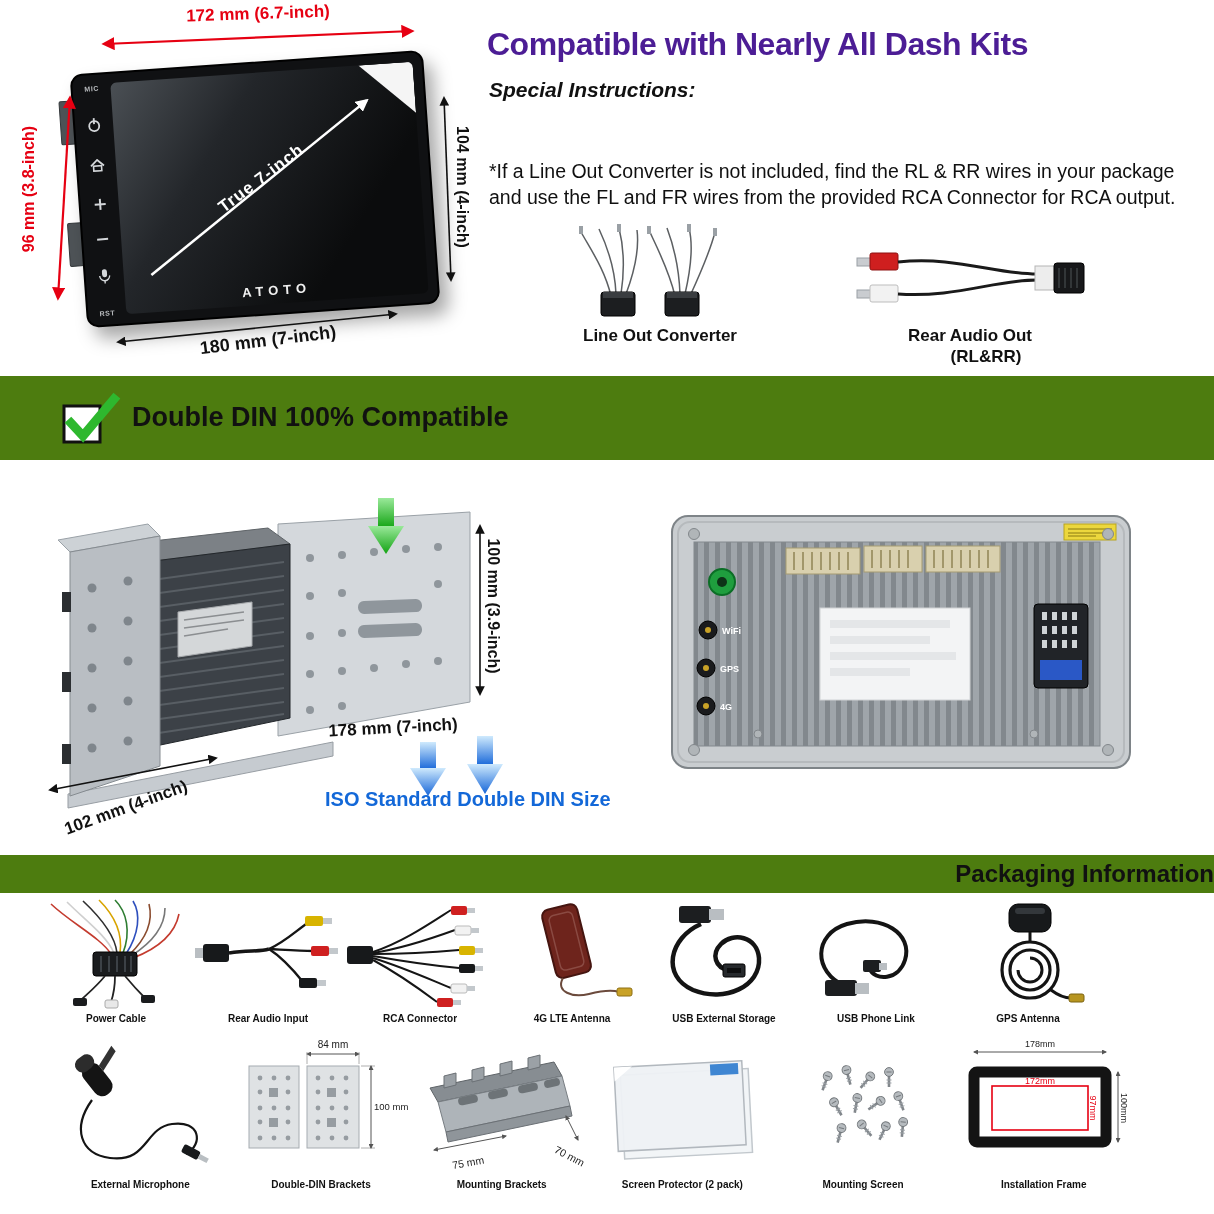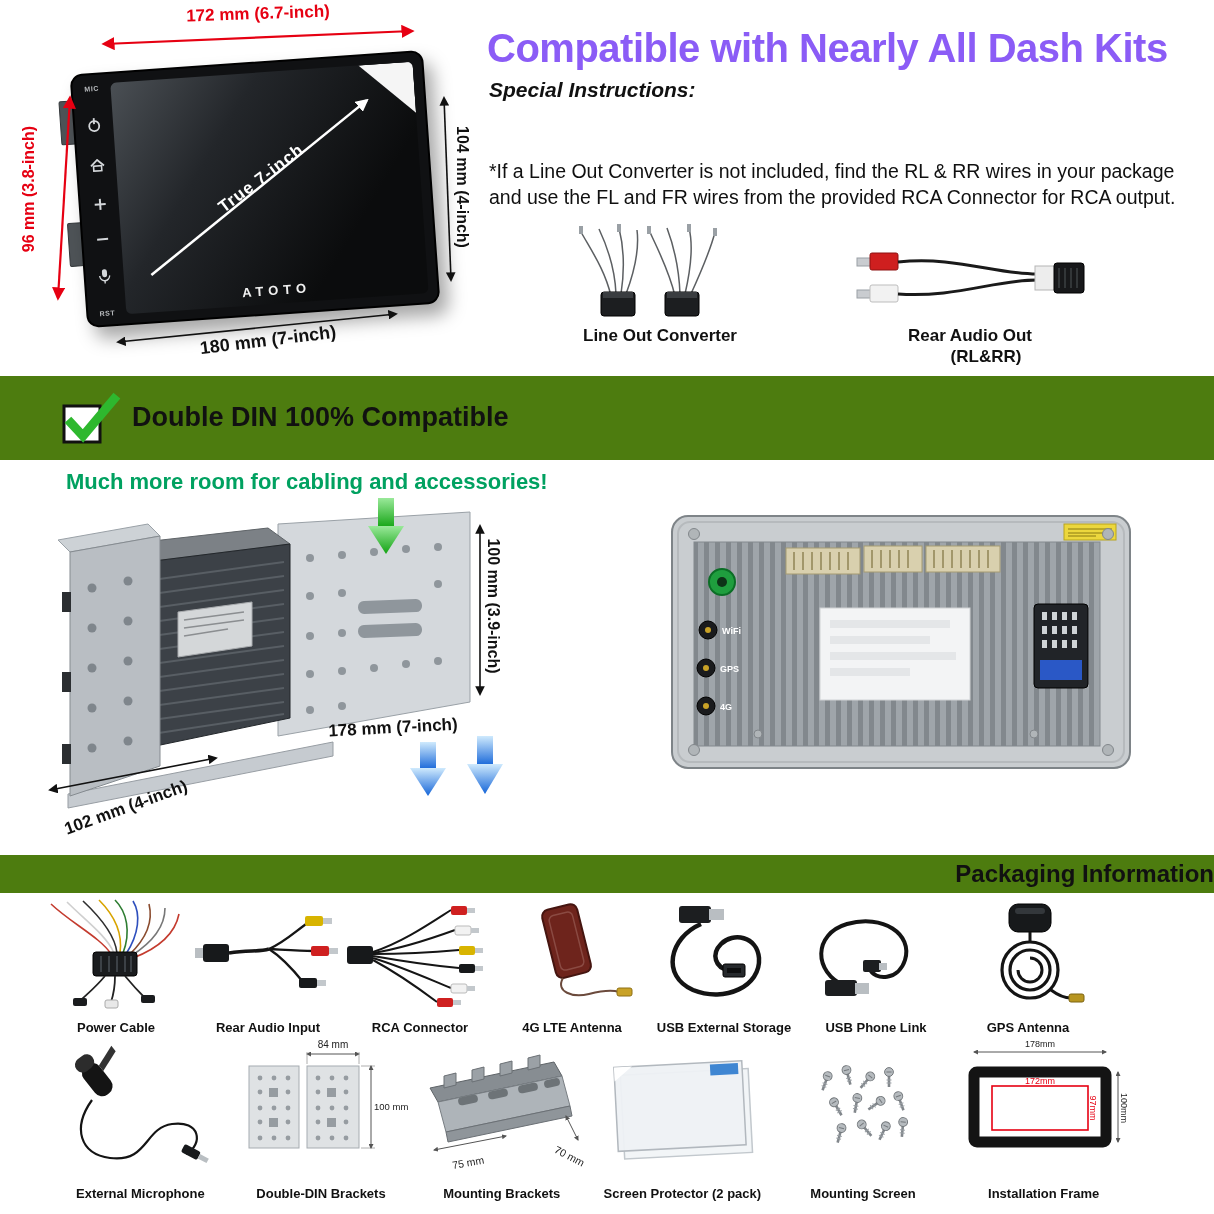--- a/index.html
+++ b/index.html
@@ -3,37 +3,37 @@
 <meta charset="utf-8">
 <style>
   * { margin:0; padding:0; box-sizing:border-box; }
   html,body { background:#fff; }
   body { width:1214px; height:1214px; position:relative; font-family:"Liberation Sans", sans-serif; color:#111; overflow:hidden; }
   .page { position:absolute; inset:0; width:1214px; height:1214px; background:#fff; }
   .abs { position:absolute; }
   .band { position:absolute; left:0; width:1214px; background:#4d7c0f; }
   .dim { position:absolute; font-weight:bold; white-space:nowrap; color:#111; }
   .dim.red { color:#e60012; }
-  h1.title { font-size:40px; font-weight:800; letter-spacing:-0.5px; color:#8b5cf6; }
+  h1.title { font-size:32px; font-weight:800; letter-spacing:-0.5px; color:#4c1d95; }
   .sub { font-size:21px; font-weight:bold; font-style:italic;text-align:right; }
   .para { font-size:19.5px; line-height:1.34; color:#101010; }
   .acc-label { position:absolute; font-weight:bold; font-size:17px; text-align:center; }
   
   #unit { position:absolute; left:78px; top:62px; width:354px; height:254px; transform:rotate(-4deg); }
   .tab { position:absolute; left:-13px; width:16px; height:44px; background:#4e5357; border:1px solid #33373a; border-radius:2px; }
   .unit-body { position:absolute; inset:0; background:#101113; border:2px solid #000; border-radius:12px; box-shadow:8px 12px 18px rgba(0,0,0,0.35); }
   .btn-col { position:absolute; left:5px; top:10px; width:28px; height:232px; display:flex; flex-direction:column; align-items:center; justify-content:space-between; color:#cfd2d5; }
   .btn-txt { font-size:7px; letter-spacing:0.5px; color:#b9bcbf; font-weight:bold; }
   .screen { position:absolute; left:38px; top:9px; right:9px; bottom:9px; border-radius:6px; background:linear-gradient(125deg,#4a4f54 0%,#23262a 32%,#0b0c0d 75%); overflow:hidden; }
   .diag-label { position:absolute; left:44px; top:96px; width:200px; text-align:center; color:#fff; font-weight:bold; font-size:17px; letter-spacing:1px; transform:rotate(-33deg); }
   .brand { position:absolute; left:0; right:0; bottom:6px; text-align:center; color:#f0f0f0; font-weight:bold; font-size:13px; letter-spacing:5px; }
   
   .pk-row { position:absolute; display:flex; }
   .pk-cell { flex:1; display:flex; flex-direction:column; align-items:center; }
-  .pk-label { font-weight:bold; font-size:13px; margin-top:10px; text-align:center; white-space:nowrap; }
+  .pk-label { font-weight:bold; font-size:10px; margin-top:3px; text-align:center; white-space:nowrap; }
   .iso { color:#1368d8; font-weight:bold; font-size:20px; }
   .greenline { color:#00a160; font-weight:bold; font-size:22px; }
   svg text { font-family:"Liberation Sans", sans-serif; }
 </style>
 </head>
 <body>
 
 <svg width="0" height="0" style="position:absolute" aria-hidden="true">
   <defs>
     <marker id="mr" viewBox="0 0 10 10" refX="8" refY="5" markerWidth="6" markerHeight="6" orient="auto-start-reverse">
@@ -175,21 +175,20 @@
   <div class="acc-label" style="left:896px;top:347px;width:180px">(RL&amp;RR)</div>
 
   <div class="band" style="top:376px;height:84px">
     <svg class="abs" style="left:58px;top:14px" width="66" height="58">
       <rect x="6" y="16" width="36" height="36" fill="#fff" stroke="#111" stroke-width="3"></rect>
       <polyline points="13,33 25,46 56,9" fill="none" stroke="#2eb82e" stroke-width="9" stroke-linecap="square"></polyline>
     </svg>
     <div class="abs" style="left:132px;top:26px;font-size:27px;font-weight:800">Double DIN 100% Compatible</div>
   </div>
 
-  <div class="abs greenline" style="left:66px;top:469px">Much more room for cabling and accessories!</div>
 
   <div class="abs" style="left:28px;top:496px;width:600px;height:352px">
     <svg width="600" height="352">
 
       <polygon points="40,298 305,246 305,260 40,312" fill="#c6cbd0" stroke="#979da3"></polygon>
 
       <polygon points="250,28 442,16 442,206 250,240" fill="#d4d8dc" stroke="#9aa1a7"></polygon>
       <g fill="#8f969c">
         <circle cx="282" cy="62" r="4"></circle>
           <circle cx="314" cy="59" r="4"></circle>
@@ -266,20 +265,21 @@
       <g>
         <rect x="392" y="246" width="16" height="28" fill="url(#gradBlue)"></rect>
           <polygon points="382,272 418,272 400,300" fill="url(#gradBlue)"></polygon>
         <rect x="449" y="240" width="16" height="30" fill="url(#gradBlue)"></rect>
           <polygon points="439,268 475,268 457,298" fill="url(#gradBlue)"></polygon>
       </g>
     </svg>
     <div class="dim" style="left:380px;top:101px;width:170px;text-align:center;font-size:16px;transform:rotate(90deg)">100 mm (3.9-inch)</div>
     <div class="dim" style="left:280px;top:222px;width:170px;text-align:center;font-size:17px;transform:rotate(-3deg)">178 mm (7-inch)</div>
     <div class="dim" style="left:18px;top:302px;width:160px;text-align:center;font-size:17px;transform:rotate(-20deg)">102 mm (4-inch)</div>
+    <div class="abs iso" style="left:297px;top:292px">ISO Standard Double DIN Size</div>
   </div>
 
   <svg class="abs" style="left:668px;top:508px" width="470" height="270">
     <rect x="4" y="8" width="458" height="252" rx="16" fill="#c9cdd0" stroke="#7e8488" stroke-width="2"></rect>
     <rect x="10" y="14" width="446" height="240" rx="12" fill="none" stroke="#b6babd" stroke-width="2"></rect>
     <rect x="26" y="34" width="406" height="204" fill="url(#vents)" stroke="#83898e"></rect>
 
     <g>
       <rect x="118" y="40" width="74" height="26" fill="#d9d0ae" stroke="#a59b72"></rect>
       <rect x="196" y="38" width="58" height="26" fill="#d9d0ae" stroke="#a59b72"></rect>

